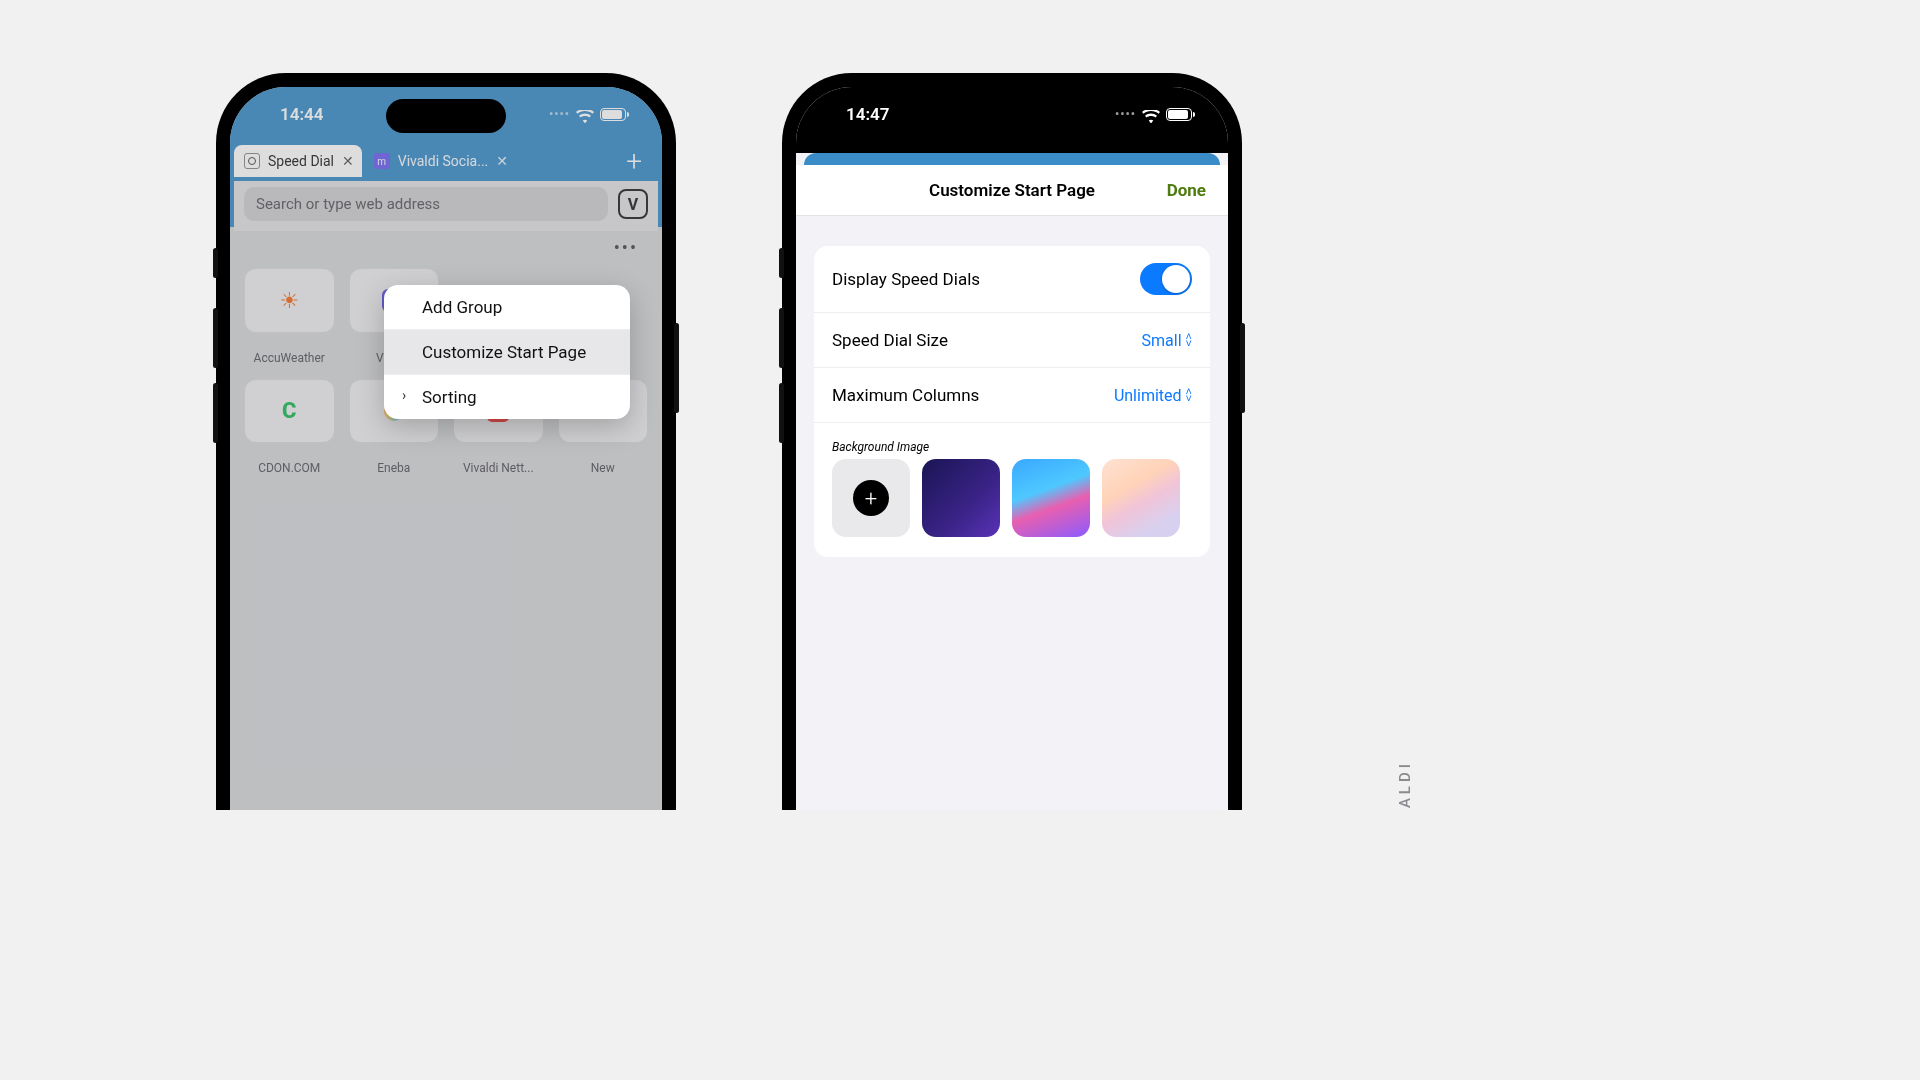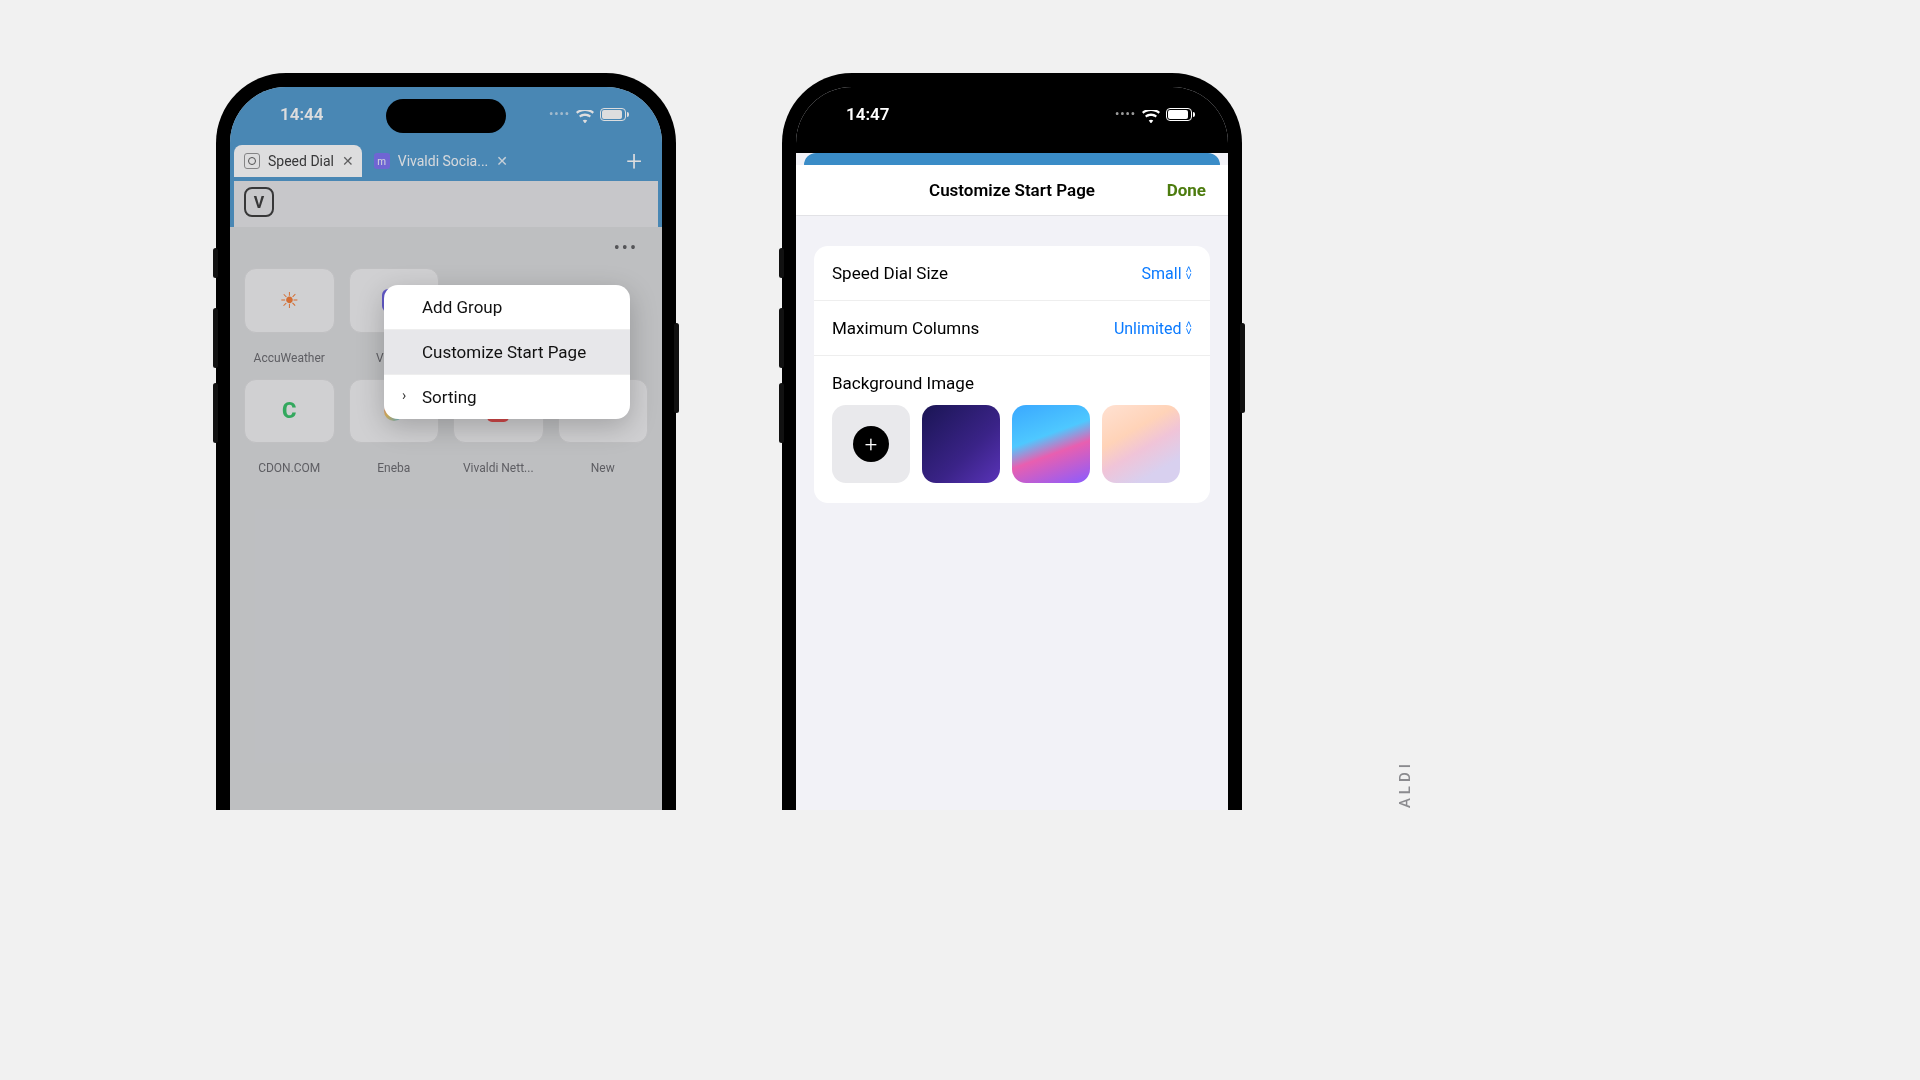--- a/index.html
+++ b/index.html
@@ -122,21 +122,21 @@
   .row .spacer { flex:1; }
   .val-blue { color:#0a7aff; font-size:16px; display:flex; align-items:center; gap:4px;justify-content:space-between;}
   .updown { font-size:11px; line-height:7px; display:flex; flex-direction:column; color:#0a7aff;}
   .toggle { width:52px; height:32px; border-radius:16px; position:relative;}
   .toggle.on { background:#0a7aff; }
   .toggle.off { background:#e5e5ea; }
   .knob { position:absolute; top:2px; width:28px; height:28px; background:#fff; border-radius:50%; box-shadow:0 1px 3px rgba(0,0,0,0.25);}
   .toggle.on .knob { right:2px; }
   .toggle.off .knob { left:2px; }
   .bg-section { padding: 17px 18px 20px 18px; border-top:1px solid #eee;}
-  .bg-label { font-size:17px; margin-bottom:12px;}
+  .bg-label { font-size:12px; margin-bottom:5px;font-style:italic;}
   .bg-thumbs { display:flex; gap:12px; }
   .thumb { width:78px; height:78px; border-radius:14px; }
   .thumb-add { background:#e9e9ec; display:flex; align-items:center; justify-content:center;}
   .plus-circle { width:36px; height:36px; border-radius:50%; background:#000; color:#fff; display:flex; align-items:center; justify-content:center; font-size:22px; font-weight:300;}
   .thumb1 { background: linear-gradient(135deg,#1a1554,#3a2387 60%,#5933b8); }
   .thumb2 { background: linear-gradient(160deg,#3aa8ff 0%,#4ec8ff 40%,#e85fb0 60%,#8a5cff 100%); }
   .thumb3 { background: linear-gradient(150deg,#ffe1d2 0%,#ffd3b8 35%,#f0c4d8 55%,#d8d0ef 80%); }
 
   .watermark {
     position:absolute;
@@ -185,20 +185,23 @@
         </div>
         <div class="tab tab-inactive">
           <span class="tab-fav fav-social">m</span>
           <span>Vivaldi Socia...</span>
           <span class="tab-close">✕</span>
         </div>
         <span class="new-tab-btn">+</span>
       </div>
 
       <div class="addr-row" style="margin:0 4px;">
+        <div class="addr-bar">
+          <span>Search or type web address</span>
+        </div>
         <div class="v-badge">V</div>
       </div>
     </div>
 
     <div class="sd-area">
       <div class="sd-more">•••</div>
       <div class="sd-grid">
         <div class="sd-item">
           <div class="sd-tile" style="color:#f26a1b;">☀</div>
           <div class="sd-label">AccuWeather</div>
@@ -281,20 +284,27 @@
     <div class="sheet">
       <div class="sheet-header">
         <div class="sheet-title">Customize Start Page</div>
         <div class="sheet-done">Done</div>
       </div>
     </div>
 
     <div class="settings-body">
       <div class="card">
         <div class="row">
+          <span>Display Speed Dials</span>
+          <span class="spacer"></span>
+          <div class="toggle on">
+              <div class="knob"></div>
+            </div>
+        </div>
+        <div class="row">
           <span>Speed Dial Size</span>
           <span class="spacer"></span>
           <span class="val-blue">
             <span>Small</span>
             <span class="updown">
                 <span>˄</span>
                 <span>˅</span>
               </span>
           </span>
         </div>

